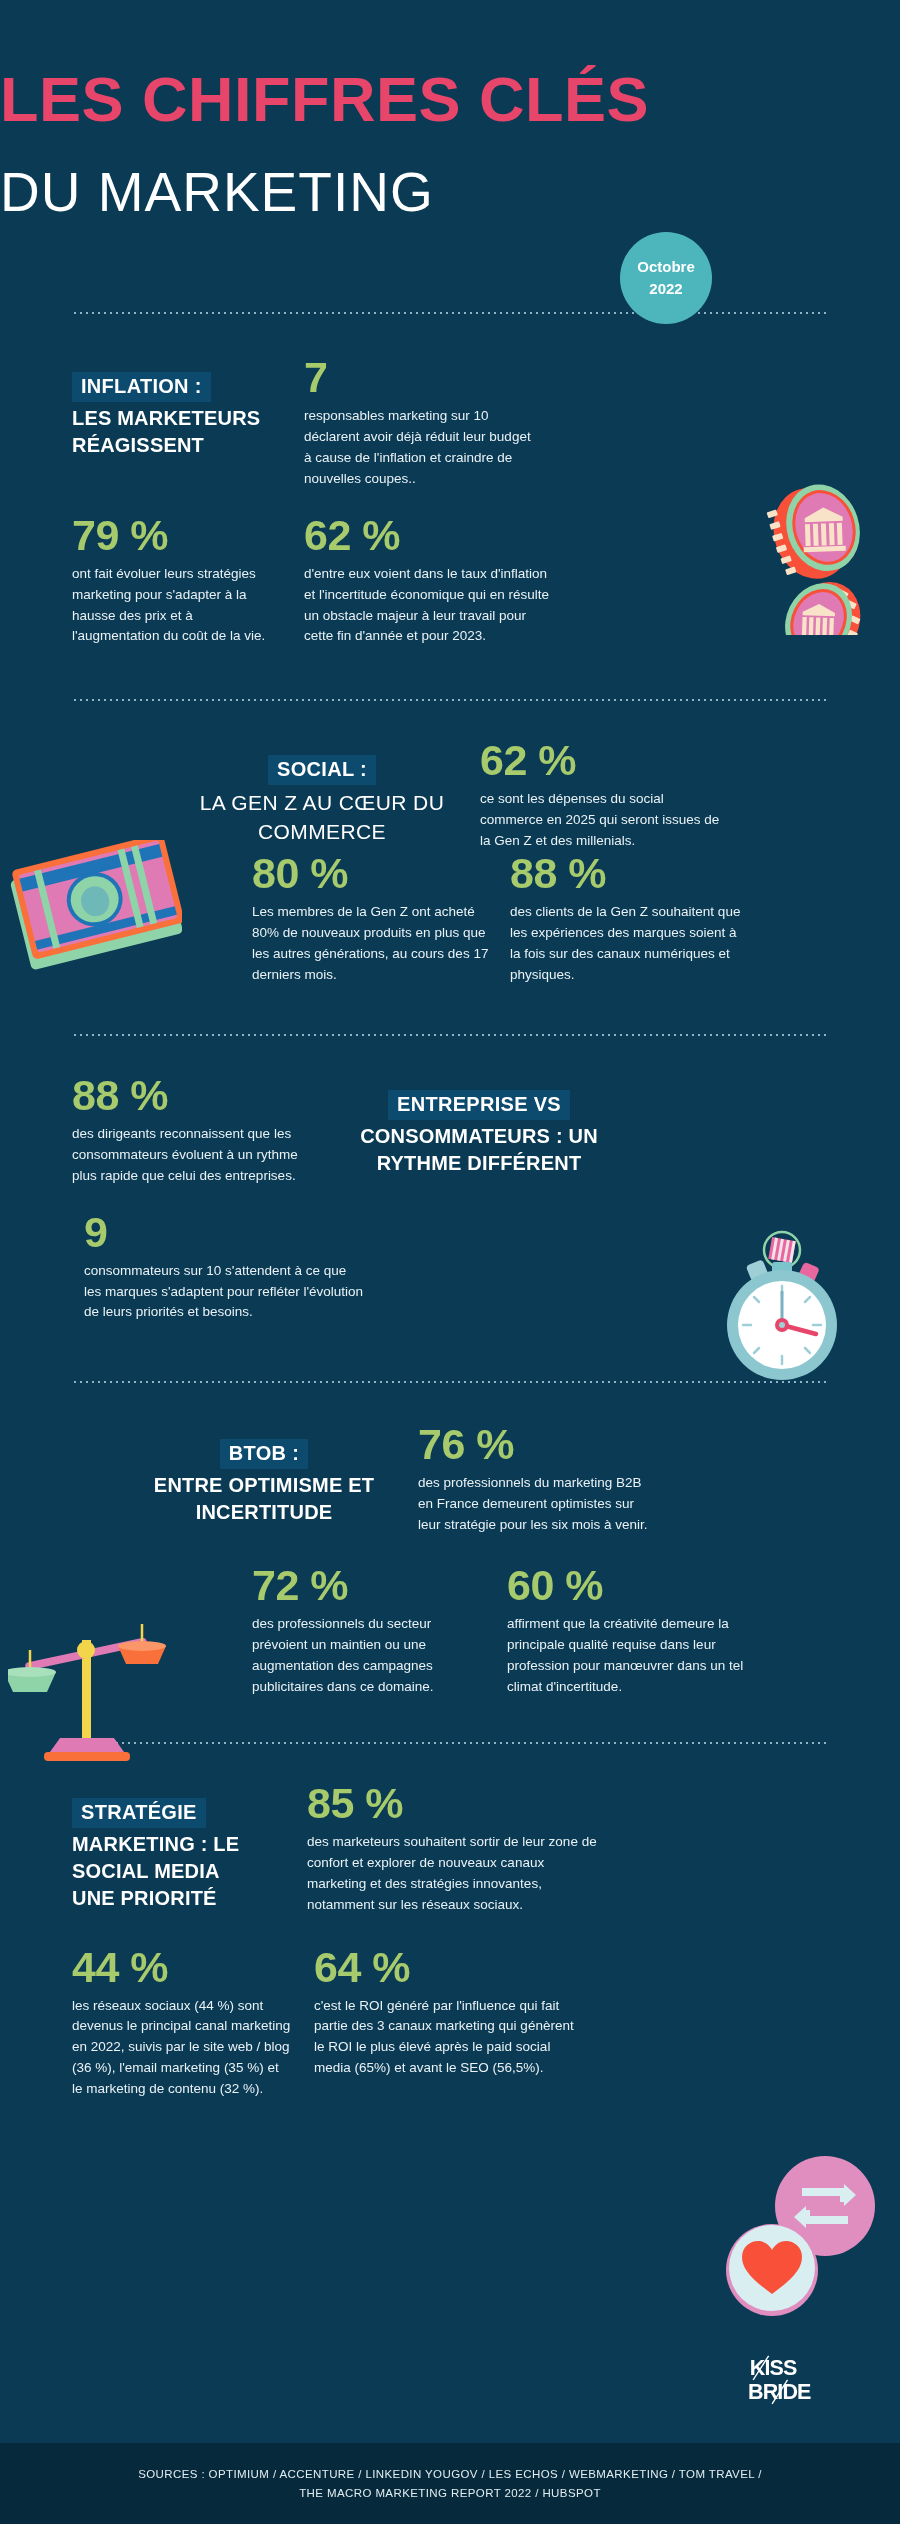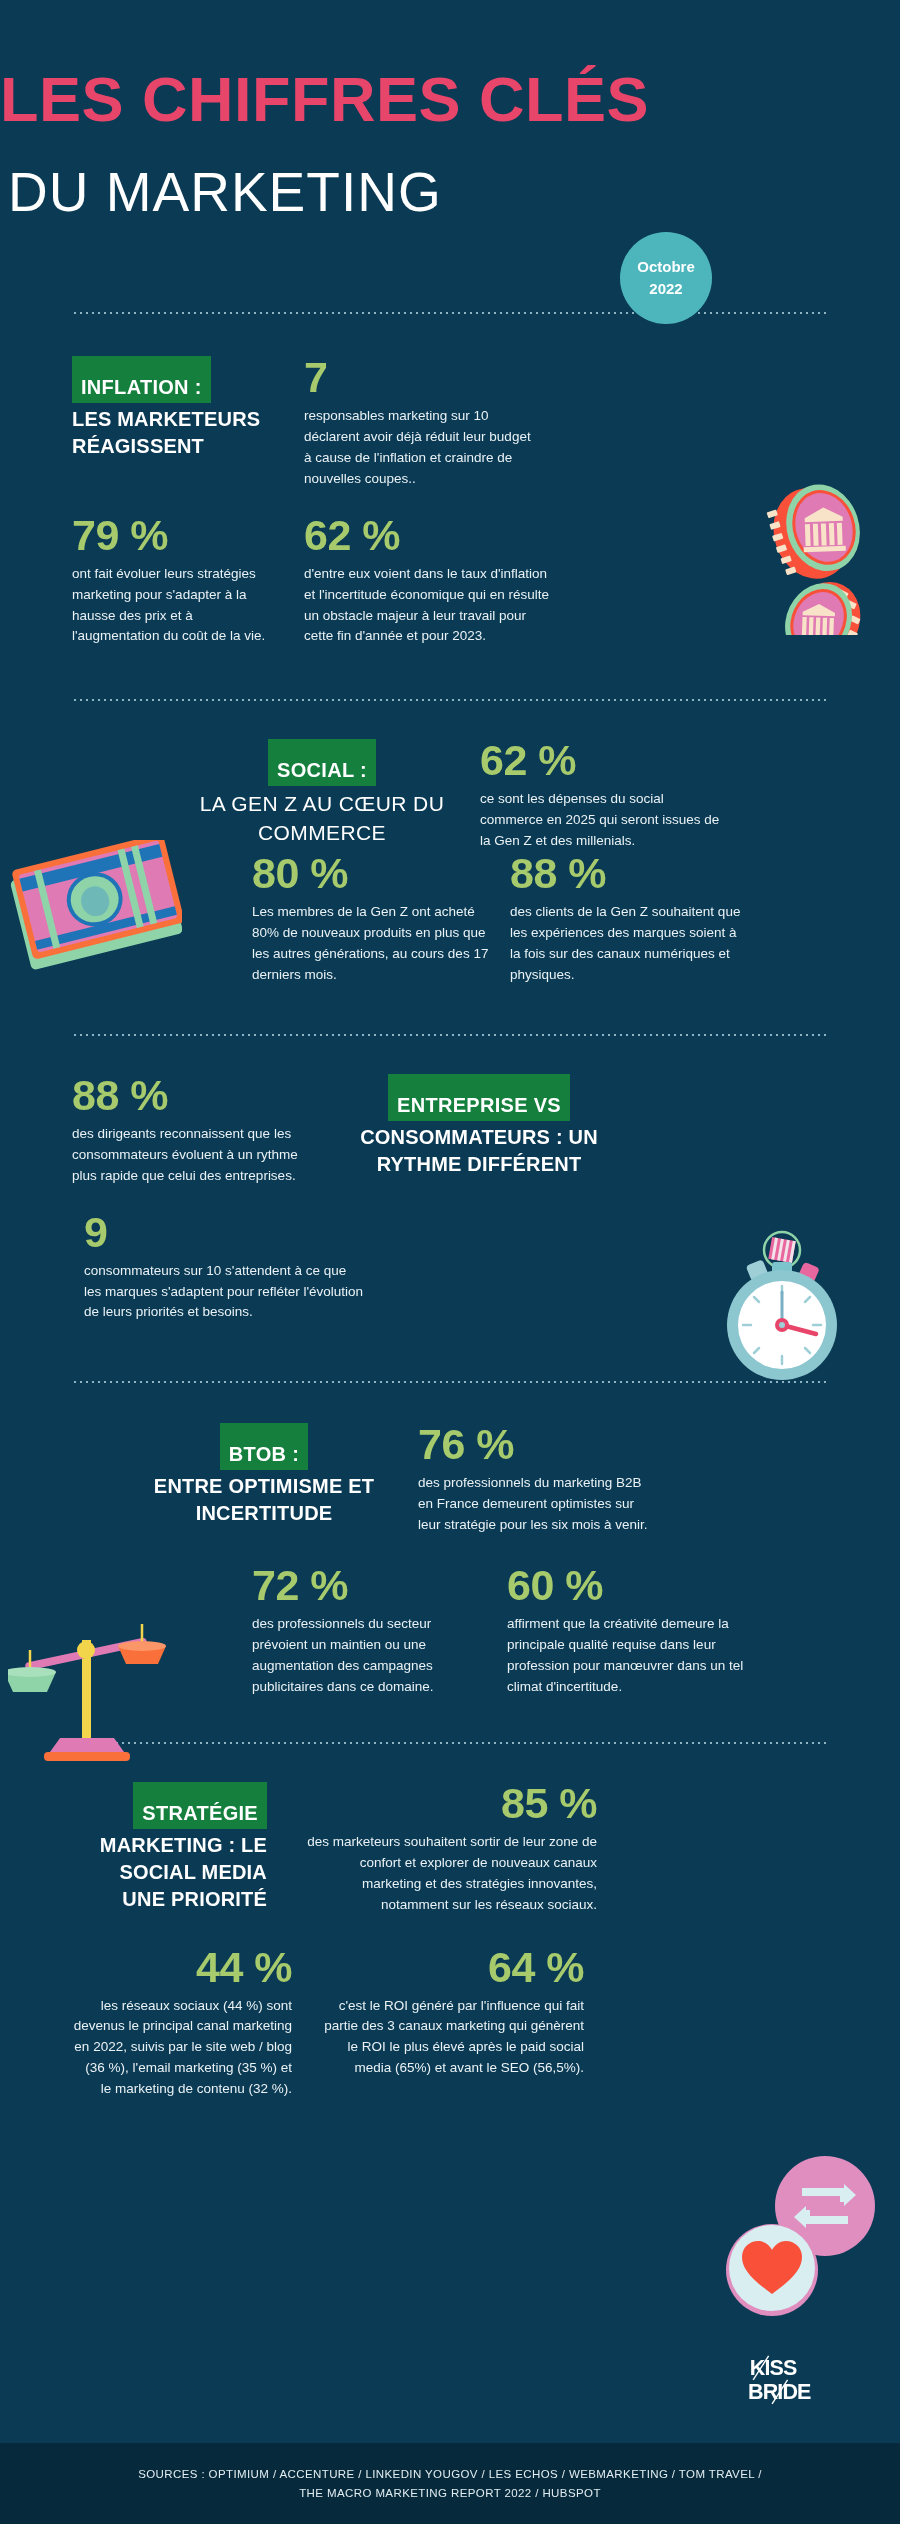--- a/index.html
+++ b/index.html
@@ -20,21 +20,21 @@
 
   
   .header { position: relative; padding-top: 68px; text-align: left; }
   .title-main {
     font-size: 63px; font-weight: bold; letter-spacing: 0.5px;
     color: #e8456b; line-height: 1.0;
     font-stretch: condensed;
   }
   .title-sub {
     font-size: 55px; font-weight: 300; color: #ffffff;
-    line-height: 1.0; margin-top: 34px; letter-spacing: 1px; padding-left: 8px;
+    line-height: 1.0; margin-top: 34px; letter-spacing: 1px;
   }
   .date-badge {
     position: absolute; right: 188px; top: 232px;
     width: 92px; height: 92px; border-radius: 50%;
     background: #4db6bd;
     display: flex; flex-direction: column;
     align-items: center; justify-content: center;
     font-size: 15px; font-weight: bold; line-height: 1.45;
     color: #ffffff; z-index: 4;
   }
@@ -45,23 +45,24 @@
     background-image: radial-gradient(circle, #8fb4c4 0.9px, transparent 1px);
     background-size: 6px 2px; background-repeat: repeat-x;
   }
 
   
   .section { position: relative; padding: 0 72px; }
   .row { display: flex; position: relative; z-index: 2; }
   .col { position: relative; }
 
   .tag {
-    display: inline-block; background: #15803d; color: #fff;
-    font-size: 20px; font-weight: bold; padding: 20px 9px 4px 9px;
+    display: inline-block; background: #0c4a6e; color: #fff;
+    font-size: 20px; font-weight: bold; padding: 3px 9px 4px 9px;
     letter-spacing: 0.3px;
+    margin-top: 16px;
   }
   .head-bold {
     font-size: 20px; font-weight: bold; color: #fff;
     line-height: 1.35; margin-top: 3px; letter-spacing: 0.2px;
   }
   .head-light {
     font-size: 21px; font-weight: 300; color: #fff;
     line-height: 1.35; margin-top: 4px; letter-spacing: 0.4px;
   }
   .stat-num {
@@ -325,21 +326,21 @@
         <div class="stat-text">des professionnels du secteur prévoient un maintien ou une augmentation des campagnes publicitaires dans ce domaine.</div>
       </div>
       <div class="col" style="width:240px; margin-left:25px;">
         <div class="stat-num">60 %</div>
         <div class="stat-text">affirment que la créativité demeure la principale qualité requise dans leur profession pour manœuvrer dans un tel climat d'incertitude.</div>
       </div>
     </div>
   </div>
 
   <div class="divider" style="margin-top:44px;"></div>
-  <div class="section" style="padding-top:38px;text-align:right;">
+  <div class="section" style="padding-top:38px;">
     <div class="row">
       <div class="col" style="width:195px;">
         <span class="tag">STRATÉGIE</span>
         <div class="head-bold">MARKETING : LE SOCIAL MEDIA UNE PRIORITÉ</div>
       </div>
       <div class="col" style="width:290px; margin-left:40px;">
         <div class="stat-num">85 %</div>
         <div class="stat-text">des marketeurs souhaitent sortir de leur zone de confort et explorer de nouveaux canaux marketing et des stratégies innovantes, notamment sur les réseaux sociaux.</div>
       </div>
     </div>

